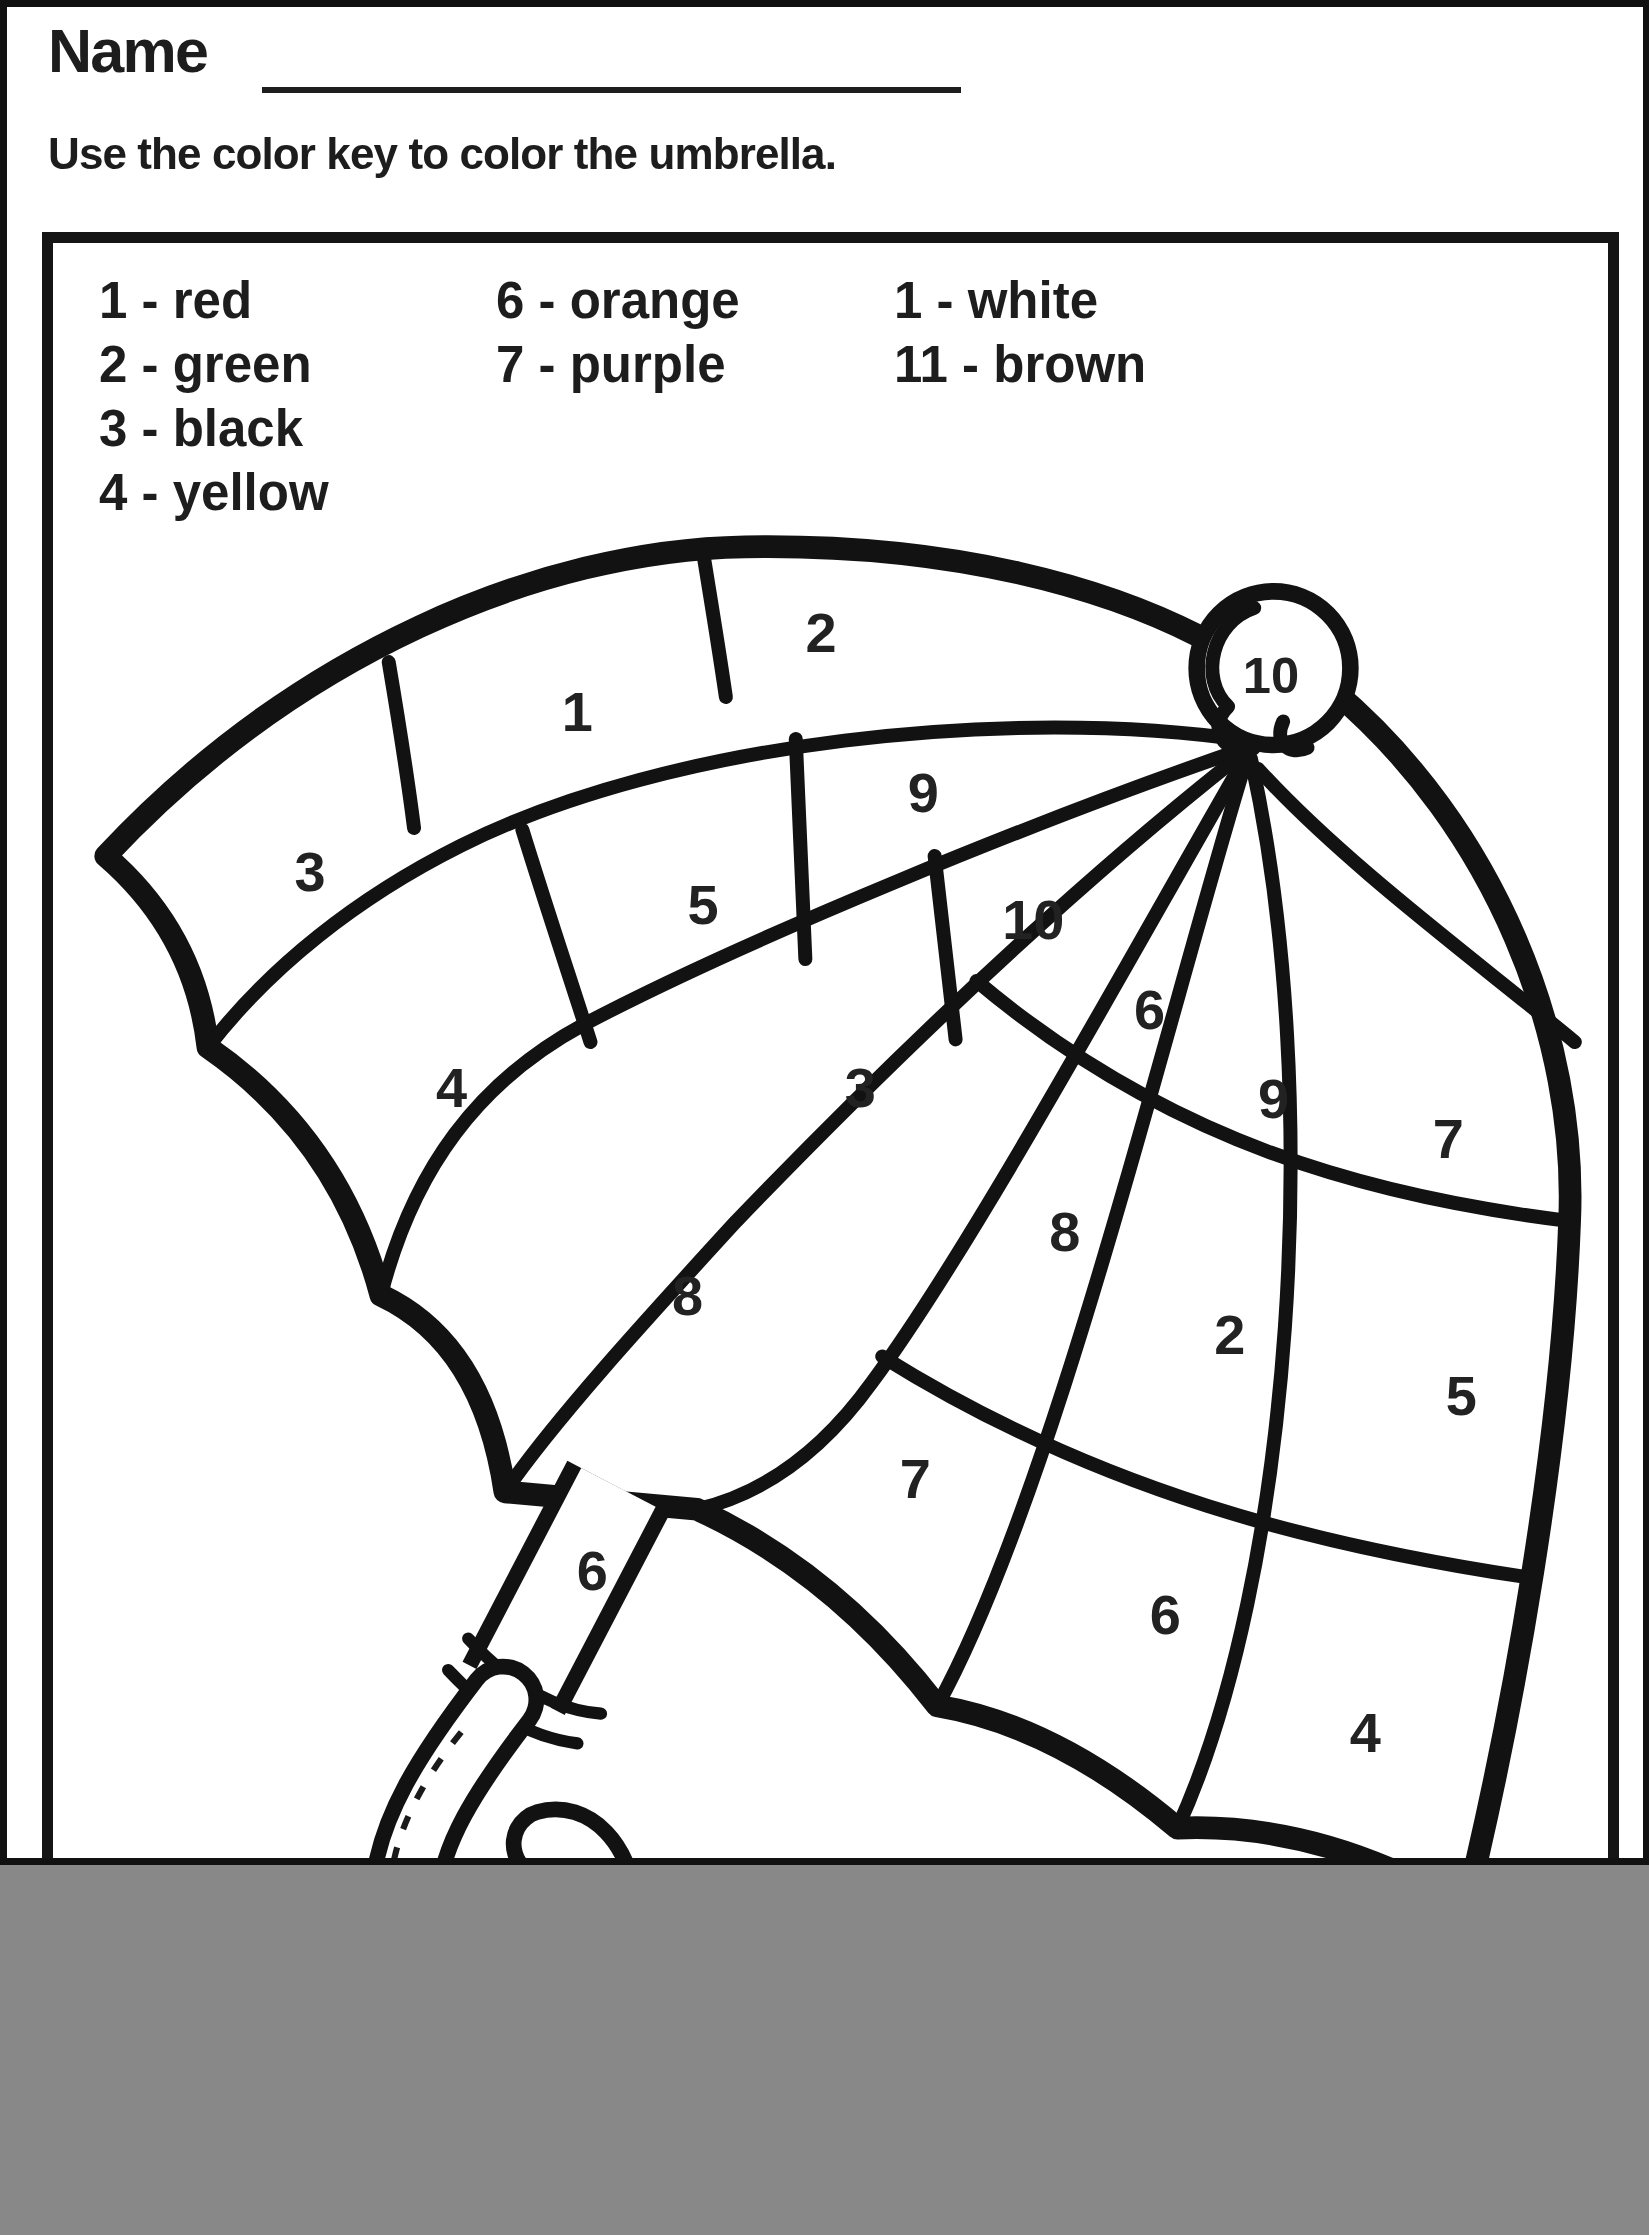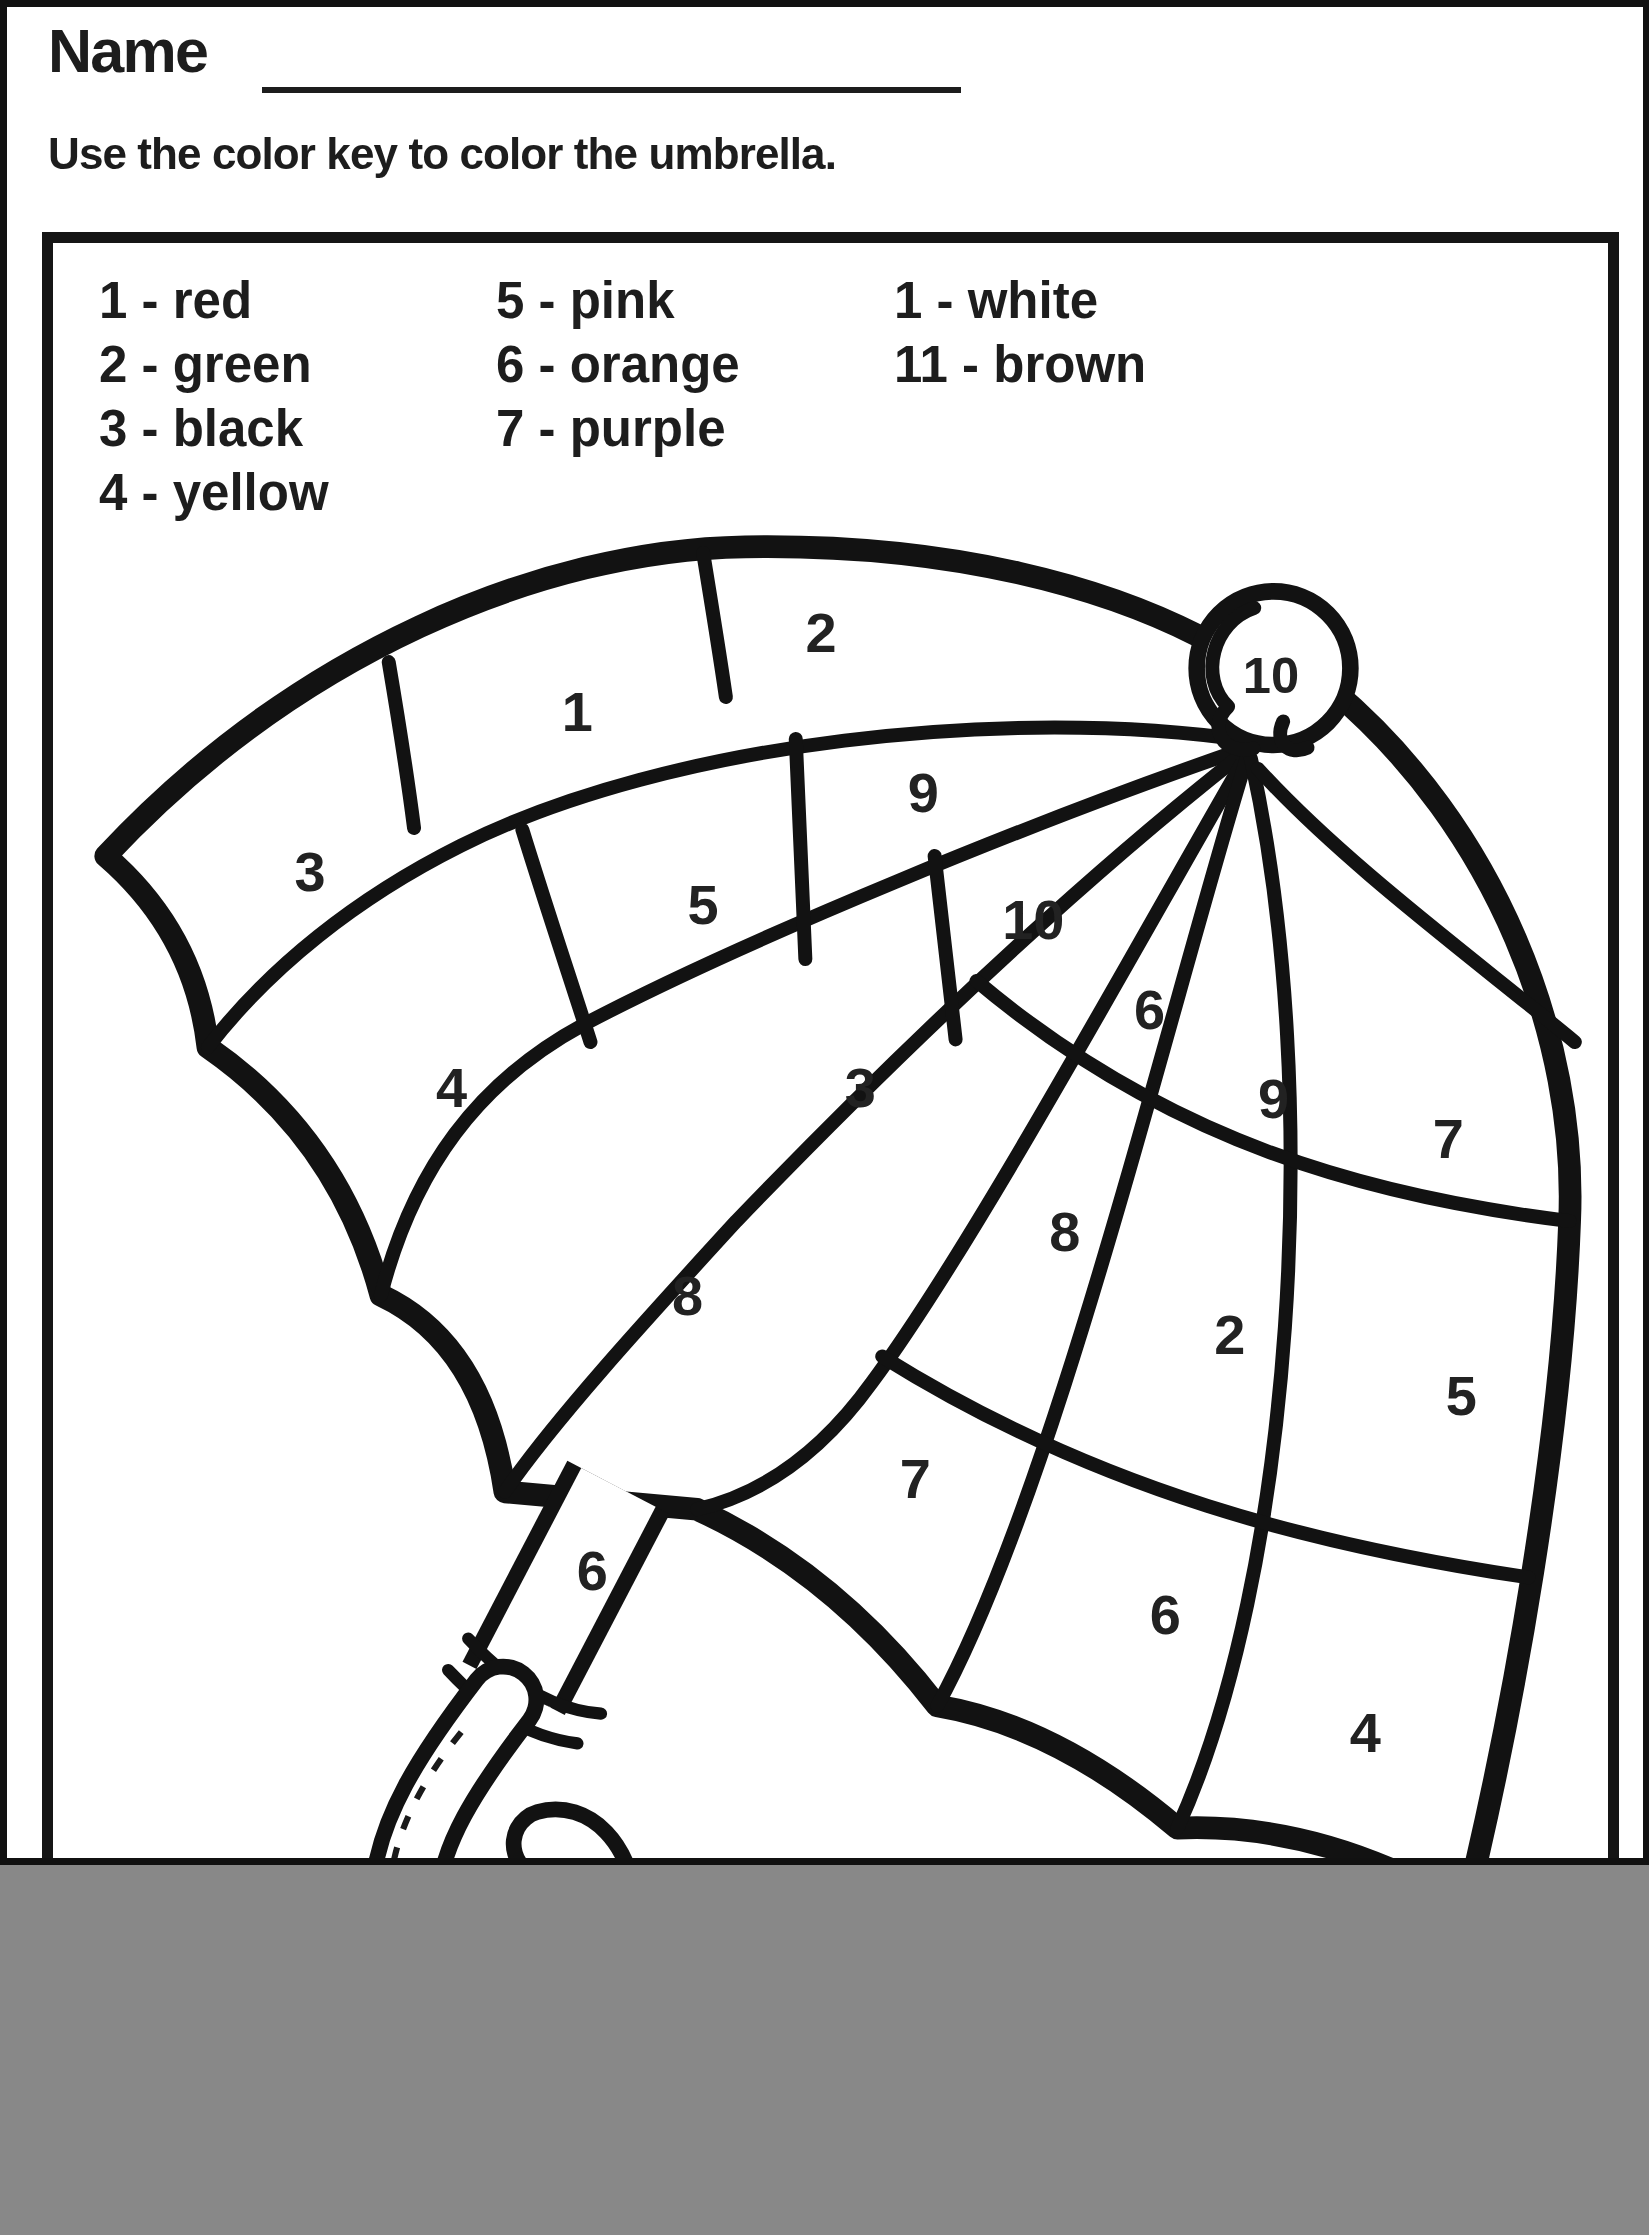--- a/index.html
+++ b/index.html
@@ -43,21 +43,20 @@
 
   <div class="abs sheet-box"></div>
 
   <div class="abs key-col col1">
     <span>1 - red</span>
     <span>2 - green</span>
     <span>3 - black</span>
     <span>4 - yellow</span>
   </div>
   <div class="abs key-col col2">
-    <span>5 - pink</span>
     <span>6 - orange</span>
     <span>7 - purple</span>
   </div>
   <div class="abs key-col col3">
     <span>1 - white</span>
     <span>11 - brown</span>
   </div>
 
   <svg id="umbrella-svg" class="abs" style="left:0;top:0" width="1650" height="2236" viewBox="0 0 1889 2560">
 

